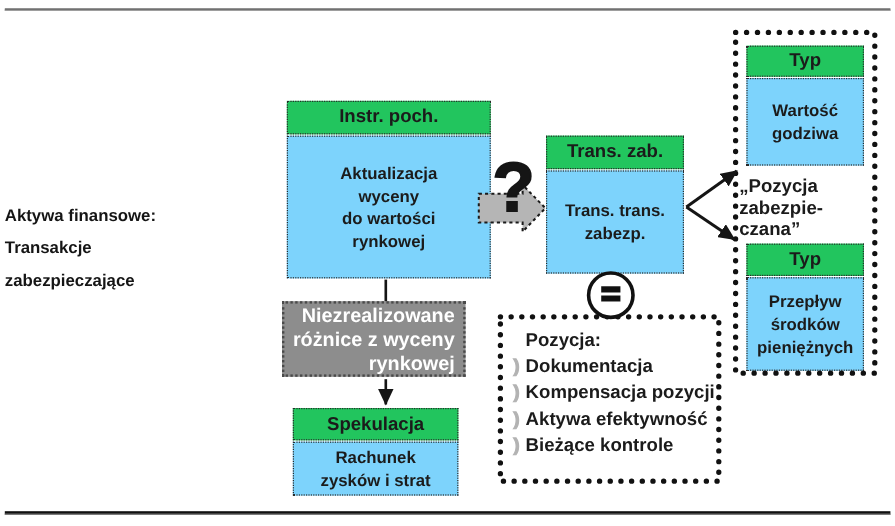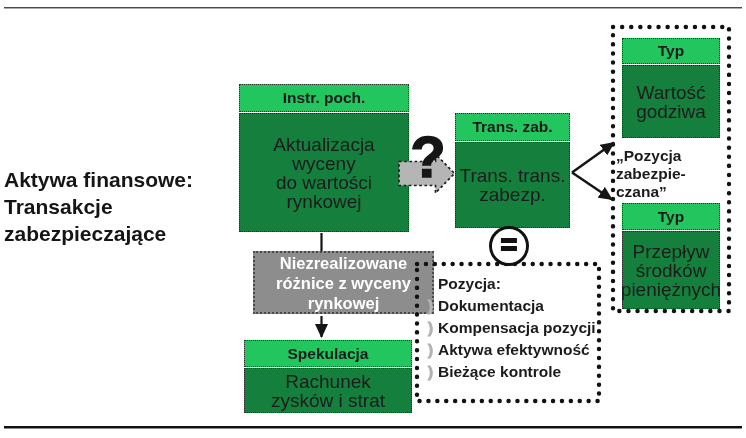--- a/index.html
+++ b/index.html
@@ -5,45 +5,45 @@
   html,body{margin:0;padding:0;background:#fff;}
   *{box-sizing:border-box;}
   .stage{
     position:relative;width:746px;height:438px;background:#fff;overflow:hidden;
     font-family:"Liberation Sans","DejaVu Sans",sans-serif;color:#1b1b1b;
   }
   .abs{position:absolute;}
   .pre{white-space:pre-line;}
   .rule-top{left:4px;top:7px;width:738px;height:2px;background:#4b4b4b;border-bottom:1px solid #ababab;}
   .rule-bottom{left:4px;top:426px;width:738px;height:3px;background:#101010;border-bottom:1px solid #8a8a8a;}
-  .page-title{left:4px;top:166px;width:240px;font-size:21px;font-weight:bold;line-height:27px;color:#151515;}
+  .page-title{left:4px;top:166px;width:240px;font-size:14px;font-weight:bold;line-height:27px;color:#151515;}
 
   
   .cbox{display:flex;flex-direction:column;}
   .cbox-h{flex:0 0 auto;border:1.6px dotted #2a2a2a;background:#22c55e;
     display:flex;align-items:center;justify-content:center;
     font-weight:bold;font-size:15.5px;}
-  .cbox-b{flex:1 1 auto;border:1.6px dotted #2a2a2a;margin-top:1px;background:#15803d;
+  .cbox-b{flex:1 1 auto;border:1.6px dotted #2a2a2a;margin-top:1px;background:#7dd3fc;
     display:flex;align-items:center;justify-content:center;text-align:center;
-    font-weight:normal;font-size:19px;line-height:19px;}
+    font-weight:bold;font-size:14px;line-height:19px;}
 
   .box-derivative{left:239px;top:84px;width:170px;height:148px;}
   .box-derivative .cbox-h{height:28px;}
   .box-hedge{left:455px;top:113px;width:115px;height:115px;}
   .box-hedge .cbox-h{height:28px;}
-  .box-speculation{left:244px;top:340px;width:168px;height:73px;}
+  .box-speculation{left:244px;top:340px;width:138px;height:73px;}
   .box-speculation .cbox-h{height:27px;}
   .box-fair-value{left:622px;top:38px;width:98px;height:100px;}
   .box-fair-value .cbox-h{height:26px;}
   .box-cash-flow{left:622px;top:203px;width:98px;height:106px;}
   .box-cash-flow .cbox-h{height:27px;}
 
-  .dark-box{left:253px;top:251px;width:181px;height:63px;background:#8d8d8d;
+  .dark-box{left:235px;top:251px;width:153px;height:63px;background:#8d8d8d;
     border:2px dotted #4a4a4a;color:#fff;font-weight:bold;font-size:16.5px;line-height:20px;
-    display:flex;align-items:center;justify-content:center;text-align:center;}
+    display:flex;align-items:center;justify-content:center;text-align:right;}
 
   .position-label{left:616px;top:147px;width:110px;text-align:left;
     font-weight:bold;font-size:15.5px;line-height:18px;}
 
   .question-mark{left:404px;top:126px;width:48px;height:60px;z-index:5;
     display:flex;align-items:center;justify-content:center;
     font-size:58px;font-weight:bold;color:#151515;-webkit-text-stroke:1.5px #151515;}
 
   .equals-circle{left:489px;top:226px;width:40px;height:40px;border:3.5px solid #111;
     border-radius:50%;background:#fff;z-index:6;

